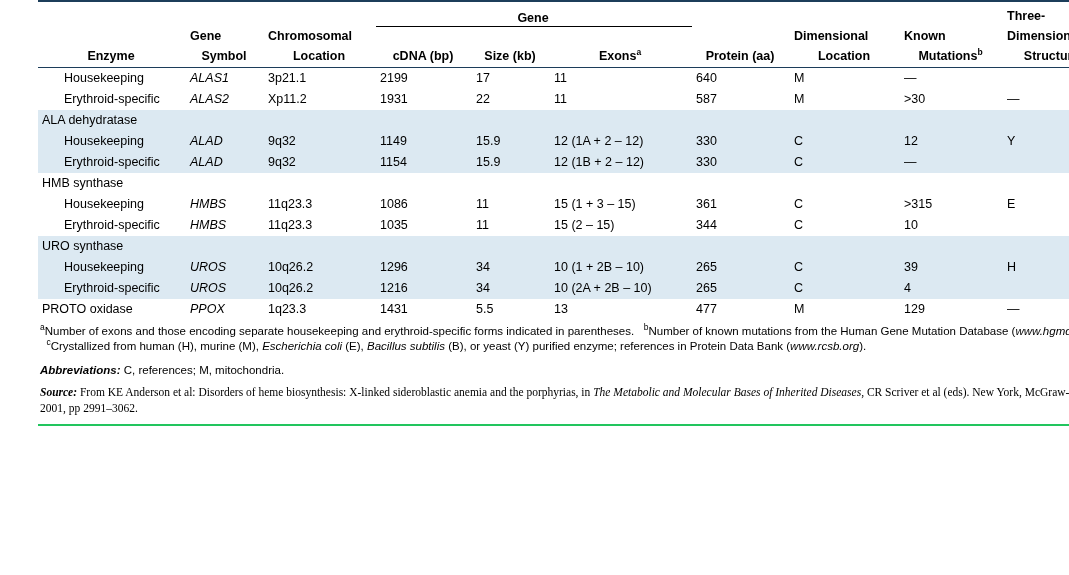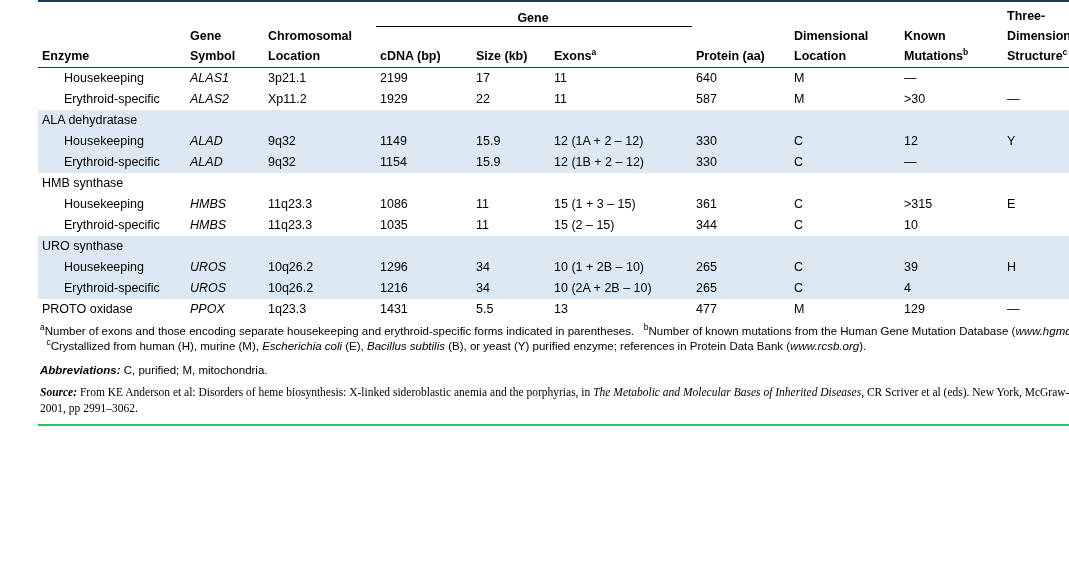--- a/index.html
+++ b/index.html
@@ -52,20 +52,21 @@
     padding-top: 7px;
   }
   .gene-span {
     text-align: center !important;
     border-bottom: 1px solid #000;
     padding-bottom: 1px !important;
   }
   .head-bottom td {
     border-bottom: 1.5px solid #1c3d5a;
     padding-bottom: 4px;
+    text-align: center;
   }
   tbody td {
     padding: 3px 6px 3px 4px;
     line-height: 1.2;
     vertical-align: top;
     font-size: 12.5px;
   }
   tbody tr.shade td {
     background: #dce9f2;
   }
@@ -175,21 +176,21 @@
           <td class="nowrap">11</td>
           <td>640</td>
           <td>M</td>
           <td>—</td>
           <td></td>
         </tr>
         <tr class="plain">
           <td class="indent">Erythroid-specific</td>
           <td class="gene-sym">ALAS2</td>
           <td>Xp11.2</td>
-          <td>1929</td>
+          <td>1931</td>
           <td>22</td>
           <td class="nowrap">11</td>
           <td>587</td>
           <td>M</td>
           <td>&gt;30</td>
           <td>—</td>
         </tr>
         <tr class="shade">
           <td>ALA dehydratase</td>
           <td class="gene-sym"></td>
@@ -315,20 +316,20 @@
 
   <div class="notes">
     <div class="notes-block">
       <sup>a</sup><span>Number of exons and those encoding separate housekeeping and erythroid-specific forms indicated in parentheses.</span>
       &nbsp;&nbsp;<sup>b</sup><span>Number of known mutations from the Human Gene Mutation Database (</span><span class="italic">www.hgmd.org</span><span>).</span>
       &nbsp;&nbsp;<sup>c</sup><span>Crystallized from human (H), murine (M), </span><span class="italic">Escherichia coli</span><span> (E), </span><span class="italic">Bacillus subtilis</span><span> (B), or yeast (Y) purified enzyme; references in Protein Data Bank (</span><span class="italic">www.rcsb.org</span><span>).</span>
     </div>
   </div>
 
   <div class="abbrev">
-    <b>Abbreviations:</b><span> C, purified; M, mitochondria.</span>
+    <b>Abbreviations:</b><span> C, references; M, mitochondria.</span>
   </div>
 
   <div class="source">
     <b>Source:</b><span> From KE Anderson et al: Disorders of heme biosynthesis: X-linked sideroblastic anemia and the porphyrias, in </span><span class="src-italic">The Metabolic and Molecular Bases of Inherited Diseases</span><span>, CR Scriver et al (eds). New York, McGraw-Hill, 2001, pp 2991–3062.</span>
   </div>
 
 </div>
 
 </body></html>

